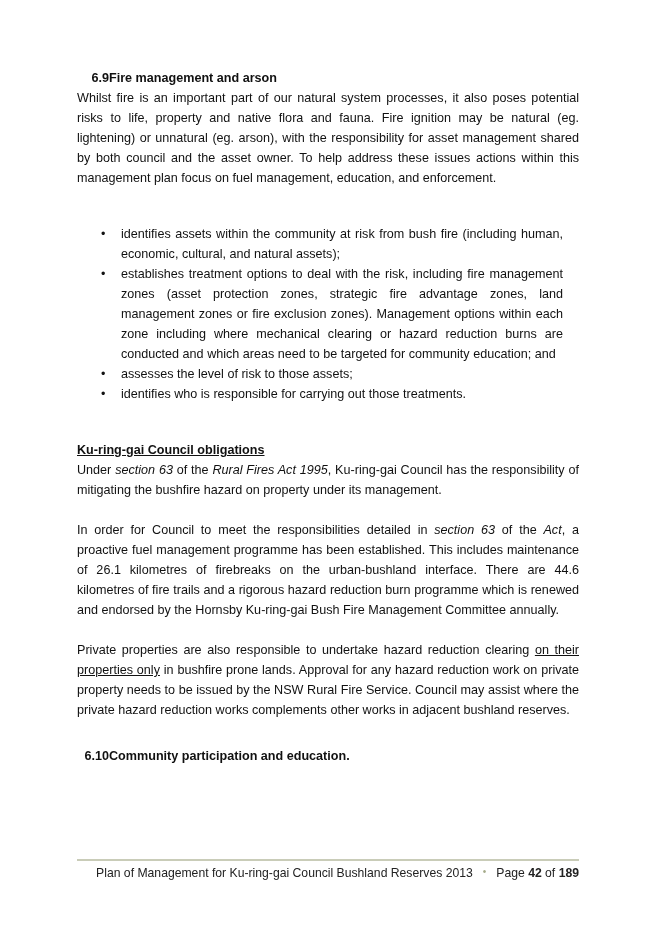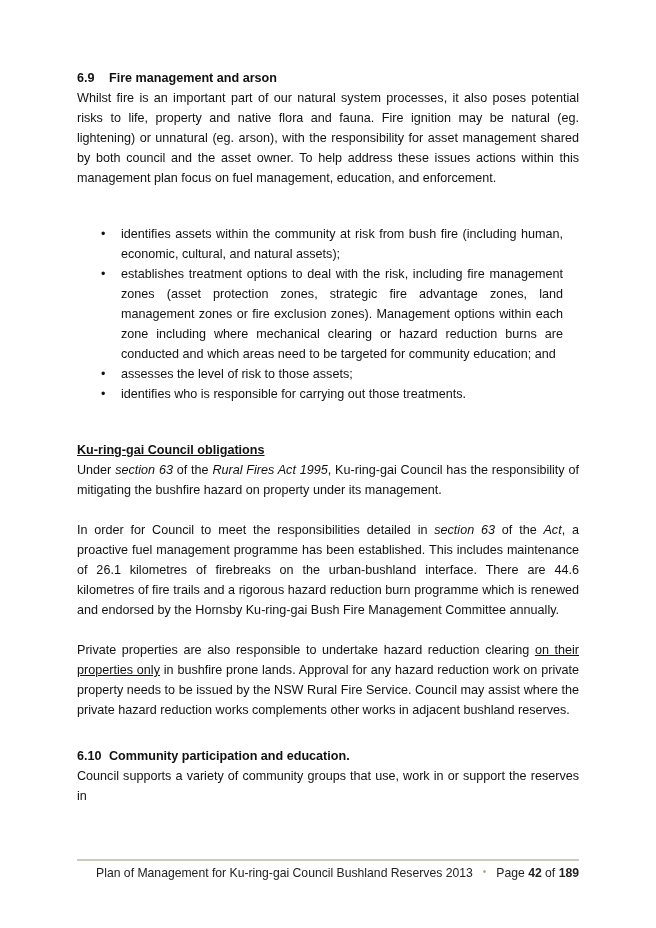--- a/index.html
+++ b/index.html
@@ -1,20 +1,20 @@
 <!DOCTYPE html>
 <html><head>
 <meta charset="utf-8">
 <style>
   html, body { margin: 0; padding: 0; background: #ffffff; }
   body { width: 656px; height: 928px; position: relative; overflow: hidden;
          font-family: "Liberation Sans", sans-serif; color: #111; }
   .page { position: absolute; left: 77px; top: 68px; width: 502px; font-size: 12.6px; line-height: 20px; }
   h2 { font-size: 12.6px; font-weight: bold; margin: 0; line-height: 20px; }
-  h2 .num { display: inline-block; width: 32px; }
+  h2 .num { display: inline-block; width: 32px; text-align: right; }
   p { margin: 0; text-align: justify; }
   .gap { height: 20px; }
   ul { margin: 16px; padding-left: 28px; list-style: none; }
   ul li { position: relative; text-align: justify; }
   ul li::before { content: "•"; position: absolute; left: -20px; top: 0; }
   .subhead { font-weight: bold; text-decoration: underline; }
   .footer-line { position: absolute; left: 77px; top: 859px; width: 502px; height: 2px; background: #c9ccb8; }
   .footer { position: absolute; left: 90px; top: 866px; width: 489px; font-size: 12.2px; color: #222; display: flex; justify-content: flex-end; }
   .footer .dot { color: #a5ab8a; margin: 0 10px; font-size: 10px; }
   .footer b { font-weight: bold; }
@@ -35,21 +35,20 @@
   <div class="gap"></div>
   <div class="subhead">Ku-ring-gai Council obligations</div>
   <p><span>Under </span><i>section 63</i><span> of the </span><i>Rural Fires Act 1995</i><span>, Ku-ring-gai Council has the responsibility of mitigating the bushfire hazard on property under its management.</span></p>
   <div class="gap"></div>
   <p><span>In order for Council to meet the responsibilities detailed in </span><i>section 63</i><span> of the </span><i>Act</i><span>, a proactive fuel management programme has been established. This includes maintenance of 26.1 kilometres of firebreaks on the urban-bushland interface. There are 44.6 kilometres of fire trails and a rigorous hazard reduction burn programme which is renewed and endorsed by the Hornsby Ku-ring-gai Bush Fire Management Committee annually.</span></p>
   <div class="gap"></div>
   <p><span>Private properties are also responsible to undertake hazard reduction clearing </span><u>on their properties only</u><span> in bushfire prone lands. Approval for any hazard reduction work on private property needs to be issued by the NSW Rural Fire Service. Council may assist where the private hazard reduction works complements other works in adjacent bushland reserves.</span></p>
   <div class="gap"></div>
   <div class="gap" style="height:6px"></div>
   <h2><span class="num" style="width:32px">6.10</span><span>Community participation and education.</span></h2>
-  <p>Council supports a variety of community groups that use, work in or support the reserves in</p>
 </div>
 
 <div class="footer-line"></div>
 <div class="footer">
   <span>Plan of Management for Ku-ring-gai Council Bushland Reserves 2013</span>
   <span class="dot">•</span>
   <span><span>Page</span> <b>42</b> <span>of</span> <b>189</b></span>
 </div>
 
 </body></html>

